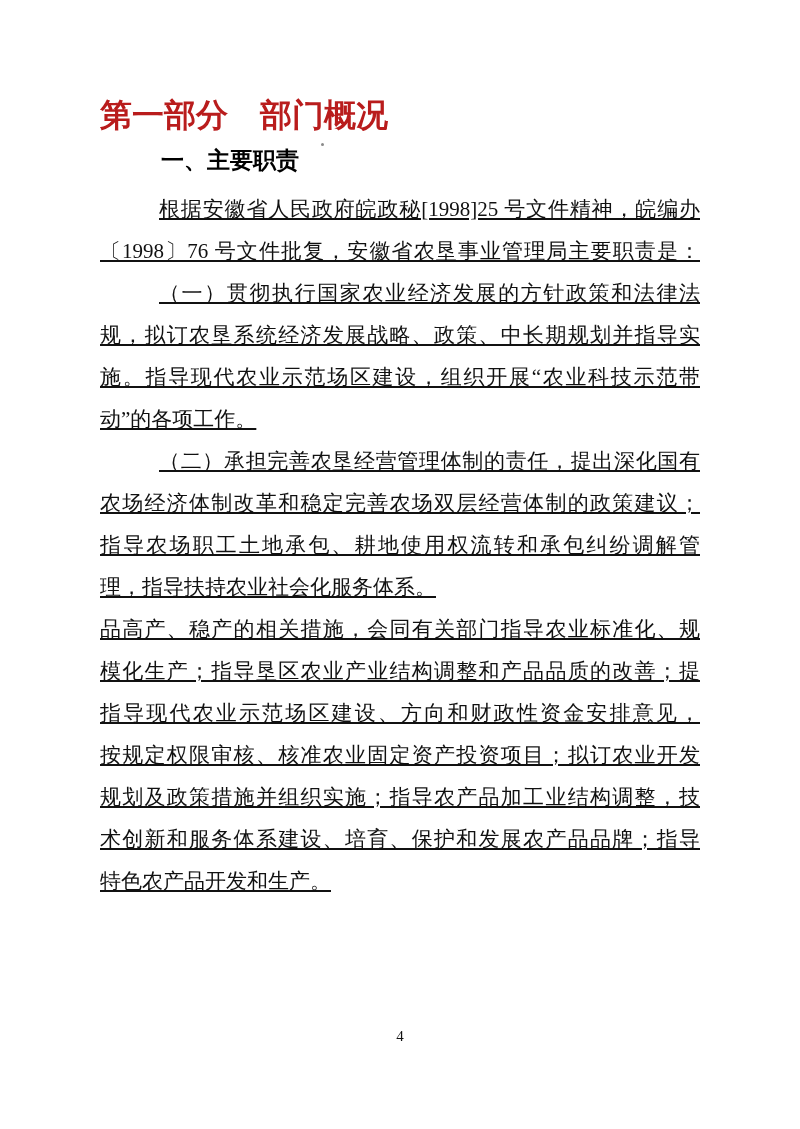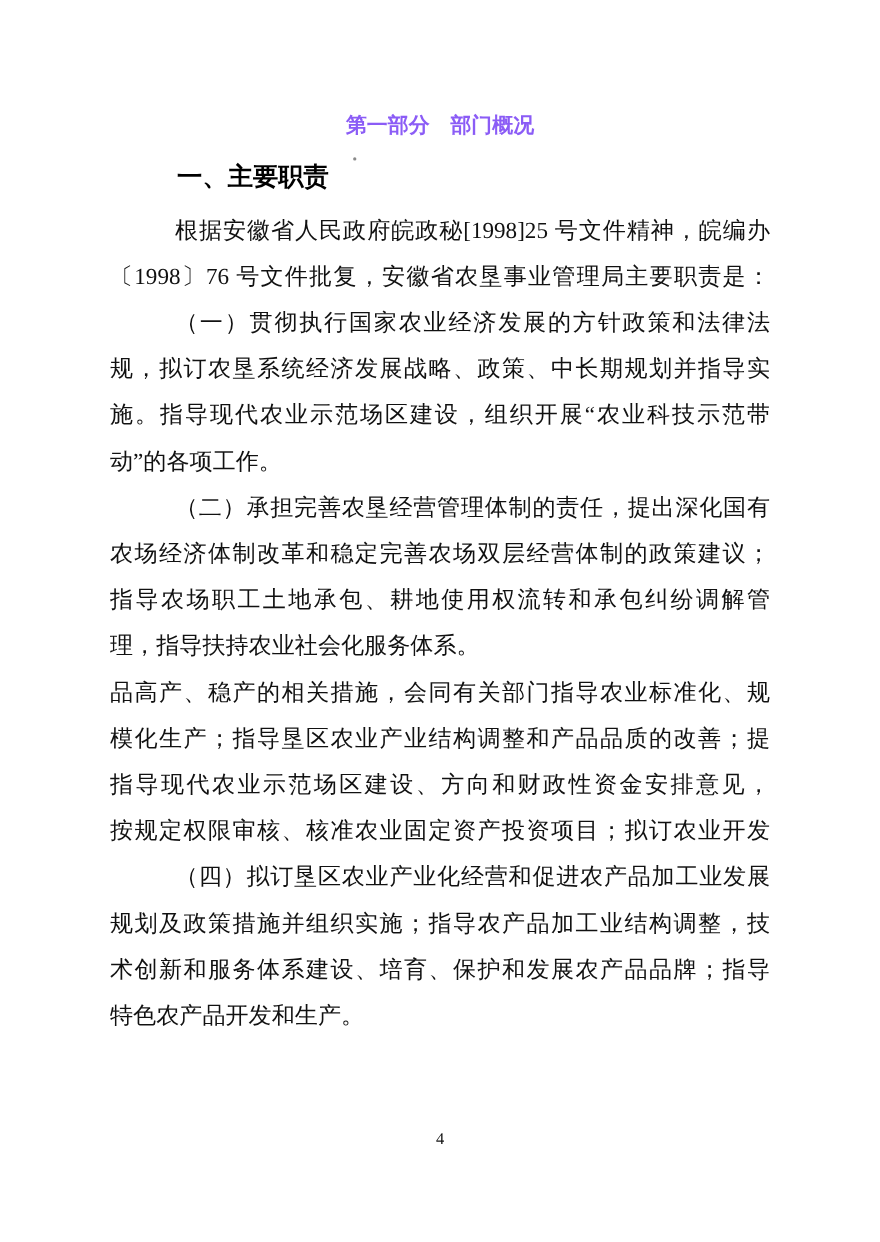--- a/index.html
+++ b/index.html
@@ -20,38 +20,39 @@
     width: 800px;
     height: 1129px;
     padding: 97px 100px 0 100px;
     position: relative;
     background: #ffffff;
   }
   .doc-title {
     margin: 0;
     font-family: "Liberation Sans", "DejaVu Sans", sans-serif;
     font-weight: 700;
-    font-size: 19px;
+    font-size: 32px;
     line-height: 36px;
-    text-align: center;
-    color: #8b5cf6;
+    text-align: left;
+    color: #b91c1c;
   }
   .section-heading {
     margin: 10px 0 0 0;
     font-family: "Liberation Sans", "DejaVu Sans", sans-serif;
     font-weight: 700;
     font-size: 23px;
     line-height: 34px;
     padding-left: 61px;
     color: #000000;
   }
   .body-text {
     margin-top: 11px;
     font-size: 21px;
     line-height: 42px;
+    text-decoration: underline;
   }
   .line {
     text-align: justify;
     text-align-last: justify;
     white-space: normal;
   }
   .line.first {
     text-indent: 59px;
   }
   .line.end {
@@ -101,21 +102,20 @@
     <div class="line first">（二）承担完善农垦经营管理体制的责任，提出深化国有</div>
     <div class="line">农场经济体制改革和稳定完善农场双层经营体制的政策建议；</div>
     <div class="line">指导农场职工土地承包、耕地使用权流转和承包纠纷调解管</div>
     <div class="line end">理，指导扶持农业社会化服务体系。</div>
 
     <div class="line">品高产、稳产的相关措施，会同有关部门指导农业标准化、规</div>
     <div class="line">模化生产；指导垦区农业产业结构调整和产品品质的改善；提</div>
     <div class="line">指导现代农业示范场区建设、方向和财政性资金安排意见，</div>
     <div class="line">按规定权限审核、核准农业固定资产投资项目；拟订农业开发</div>
 
-    <div class="line first">（四）拟订垦区农业产业化经营和促进农产品加工业发展</div>
     <div class="line">规划及政策措施并组织实施；指导农产品加工业结构调整，技</div>
     <div class="line">术创新和服务体系建设、培育、保护和发展农产品品牌；指导</div>
     <div class="line end">特色农产品开发和生产。</div>
   </div>
 
   <div class="page-number">4</div>
 
 </div>
 
 </body></html>

